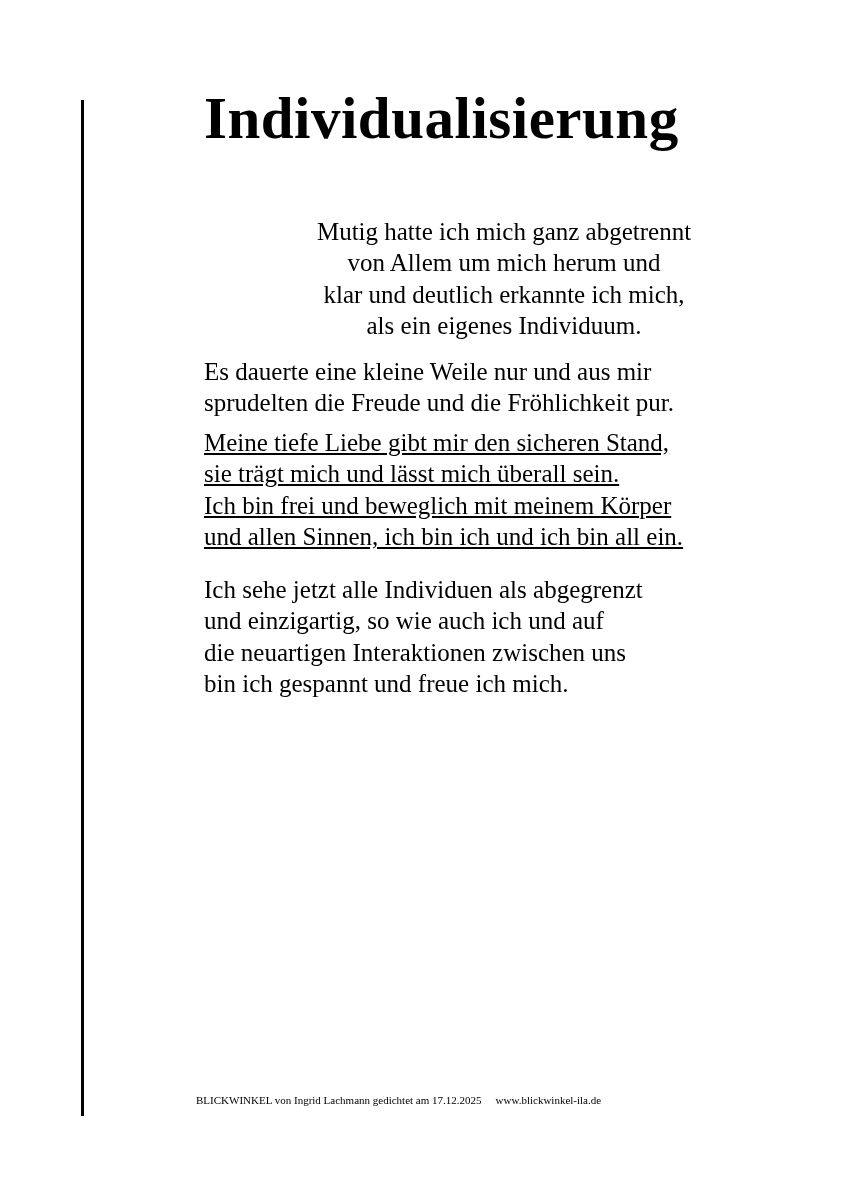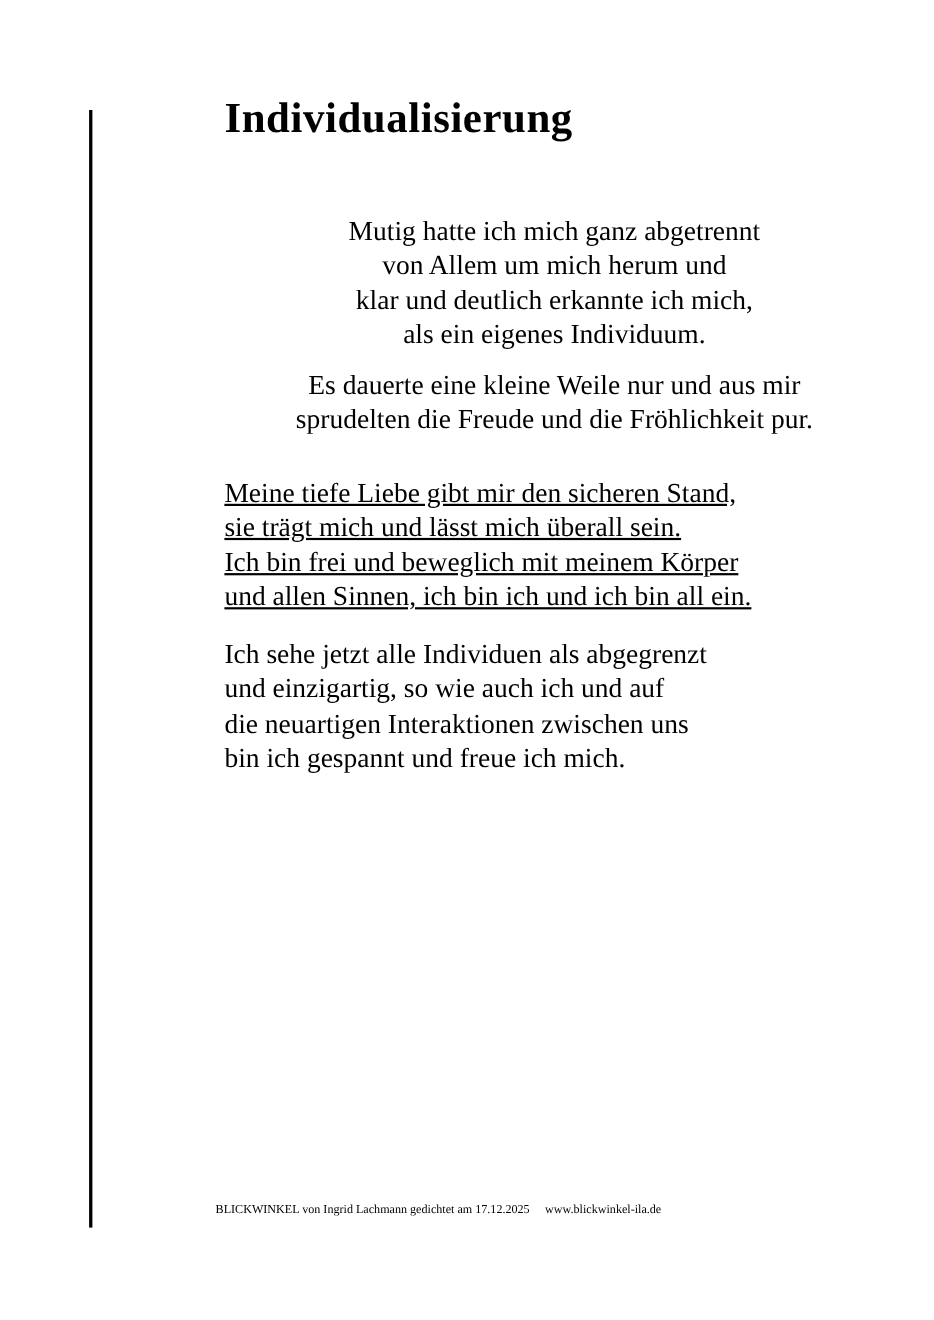--- a/index.html
+++ b/index.html
@@ -24,37 +24,37 @@
     background: #000000;
   }
   .content {
     position: absolute;
     left: 204px;
     top: 88px;
     width: 600px;
   }
   h1.page-title {
     margin: 0;
-    font-size: 39px;
+    font-size: 59px;
     font-weight: bold;
     line-height: 1.05;
     letter-spacing: 0.5px;
     white-space: nowrap;
   }
   .poem {
     margin-top: 66px;
     font-size: 25px;
     line-height: 31.5px;
   }
   p.stanza {
     white-space: pre-line;
     margin: 0;
   }
   p.stanza.s1 { margin-bottom: 14px; text-align: center; }
-  p.stanza.s2 { margin-bottom: 35px; text-align: center; }
+  p.stanza.s2 { margin-bottom: 8px; }
   p.stanza.s3 { margin-bottom: 21px; text-decoration: underline; }
   p.stanza.s4 { margin-bottom: 54px; }
   p.stanza.s5 { margin-bottom: 24px; }
   p.stanza.s6 { margin-bottom: 0; }
   .footer {
     position: absolute;
     left: 196px;
     top: 1091px;
     font-size: 11px;
     line-height: 19px;

